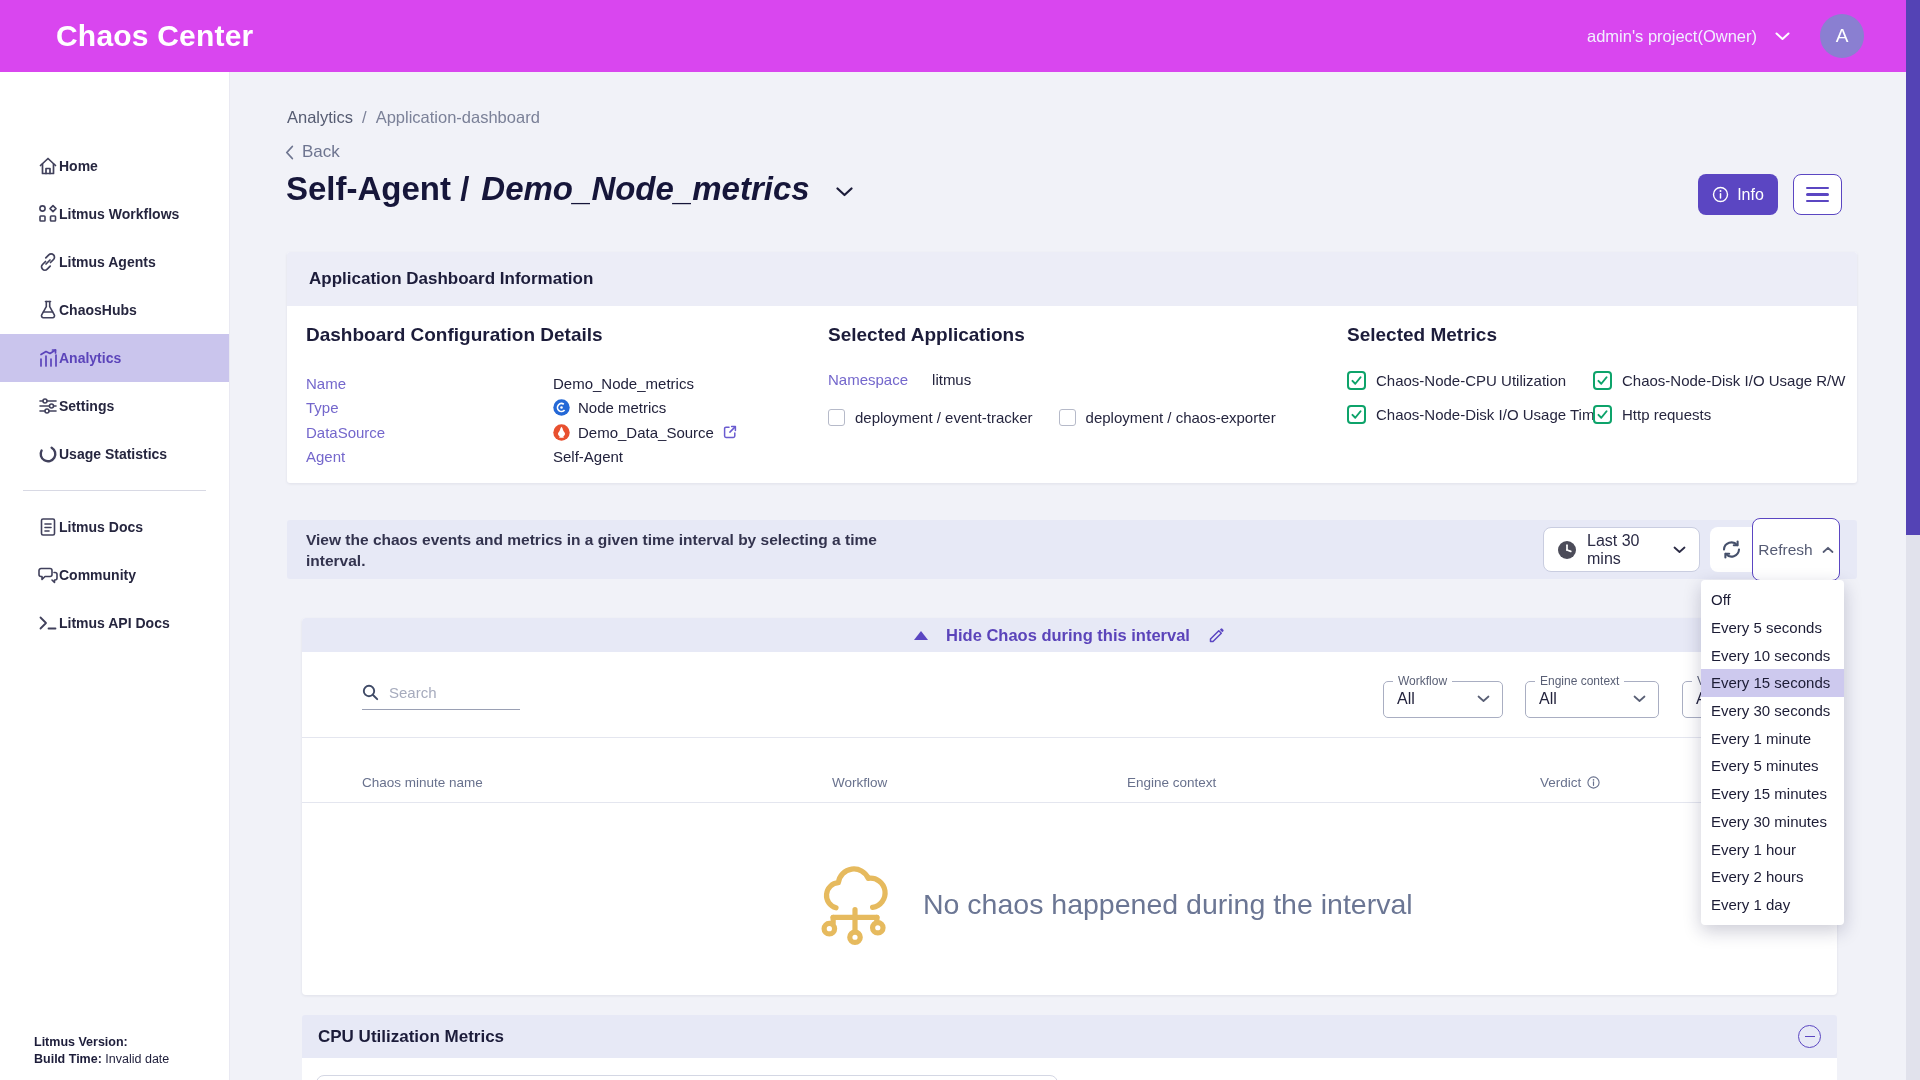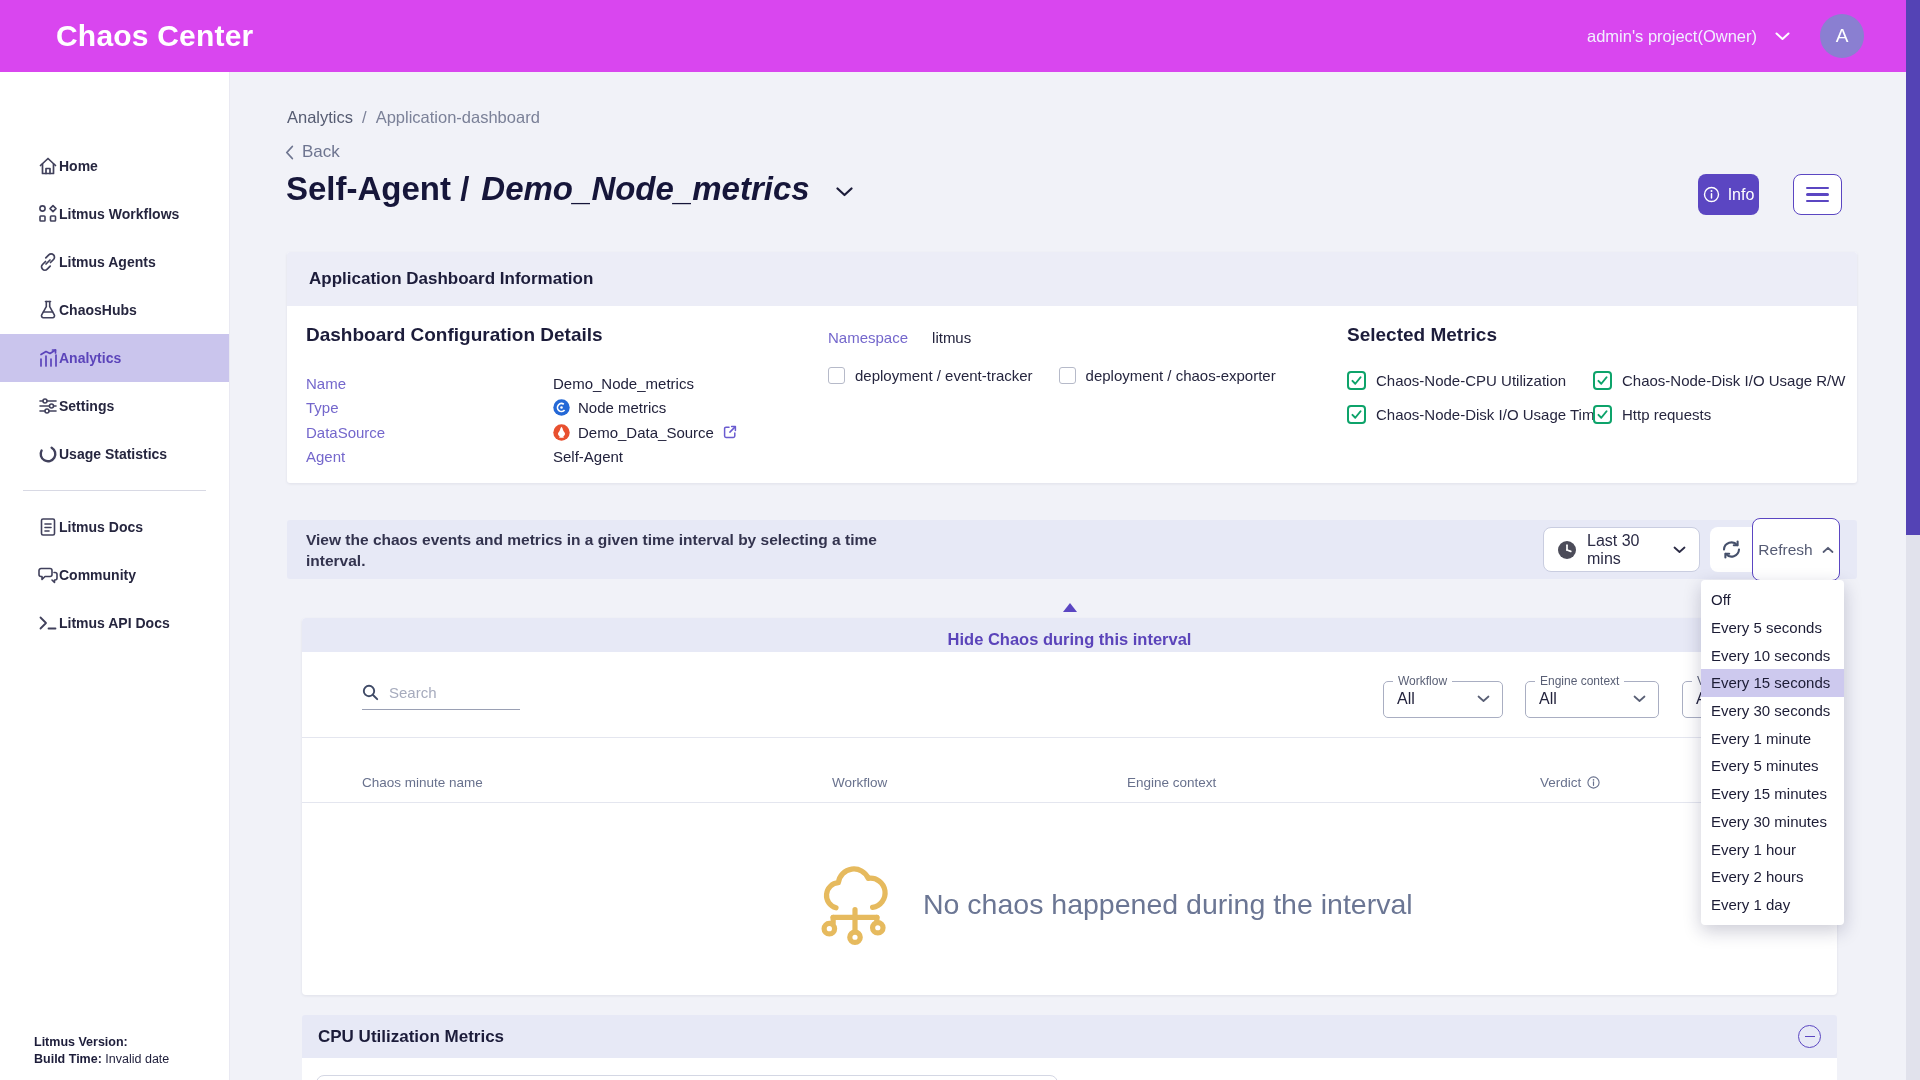--- a/index.html
+++ b/index.html
@@ -31,21 +31,21 @@
   .main { position:absolute; left:230px; top:72px; right:0; bottom:0; background:#f1f2f8; }
 
   .breadcrumb { position:absolute; left:57px; top:36px; font-size:16.5px; color:#565c72; display:flex; gap:9px; }
   .breadcrumb .crumb-2 { color:#7b8198; }
   .back-link { position:absolute; left:55px; top:70px; display:flex; align-items:center; gap:8px; color:#6e7590; font-size:17px; cursor:pointer; }
   .title-row { position:absolute; left:56px; top:98px; display:flex; align-items:center; gap:26px; }
   .page-title { font-size:33px; font-weight:700; color:#16163a; }
   .page-title .dash-name { font-style:italic; margin-left:12px; }
   .title-chevron { display:flex; cursor:pointer; padding-top:6px; }
 
-  .info-btn { position:absolute; left:1468px; top:102px; width:61px; height:41px; background:#5b46c2; border-radius:8px; display:flex; align-items:center; justify-content:center; gap:8px; color:#fff; font-size:16px; cursor:pointer; }
+  .info-btn { position:absolute; left:1468px; top:102px; width:80px; height:41px; background:#5b46c2; border-radius:8px; display:flex; align-items:center; justify-content:center; gap:8px; color:#fff; font-size:16px; cursor:pointer; }
   .menu-btn { position:absolute; left:1563px; top:102px; width:49px; height:41px; background:#fff; border:1.5px solid #5b46c2; border-radius:8px; display:flex; flex-direction:column; align-items:center; justify-content:center; gap:4px; cursor:pointer; }
   .menu-btn i { display:block; width:23px; height:2.6px; background:#5b46c2; border-radius:2px; }
 
   .card { background:#fff; border-radius:3px; box-shadow:0 1px 3px rgba(25,25,70,.08); }
 
   
   .adi-card { position:absolute; left:57px; top:180px; width:1570px; height:231px; }
   .adi-band { height:54px; background:#ecedf7; border-radius:3px 3px 0 0; display:flex; align-items:center; padding-left:22px; font-size:17px; font-weight:700; color:#1c1c3a; }
   .adi-body { position:relative; height:177px; }
   .adi-col { position:absolute; top:18px; }
@@ -74,21 +74,21 @@
   .refresh-icon { width:42px; display:flex; align-items:center; justify-content:center; cursor:pointer; }
   .refresh-btn { width:88px; height:63px; border:1.5px solid #5b46c2; border-radius:8px; background:#fff; display:flex; align-items:center; justify-content:center; gap:9px; font-size:15.5px; color:#555b74; cursor:pointer; }
 
   
   .refresh-menu { position:absolute; left:1471px; top:508px; width:143px; height:345px; background:#fff; border-radius:4px; box-shadow:0 6px 18px rgba(25,25,70,.22); z-index:45; padding:6px 0; }
   .menu-item { height:27.7px; display:flex; align-items:center; padding-left:10px; font-size:15px; color:#1c1c35; cursor:pointer; white-space:nowrap; }
   .menu-item.selected { background:#cdc9ee; }
 
   
   .chaos-card { position:absolute; left:72px; top:546px; width:1535px; height:377px; border-radius:4px; }
-  .chaos-bar { height:34px; background:#e7e9f6; border-radius:4px 4px 0 0; display:flex; align-items:center; justify-content:center; gap:18px; cursor:pointer;flex-direction:column; }
+  .chaos-bar { height:34px; background:#e7e9f6; border-radius:4px 4px 0 0; display:flex; align-items:center; justify-content:center; gap:18px; cursor:pointer; }
   .tri-up { width:0; height:0; border-left:7px solid transparent; border-right:7px solid transparent; border-bottom:9px solid #5b46c2; }
   .chaos-bar-label { color:#5b44ba; font-size:16.5px; font-weight:600; }
   .search-box { position:absolute; left:60px; top:66px; width:158px; display:flex; align-items:center; gap:10px; border-bottom:1px solid #9aa0b4; padding-bottom:8px; }
   .search-box input { border:none; outline:none; background:transparent; font-size:15px; color:#33334e; width:116px; font-family:inherit; }
   .search-box input::placeholder { color:#a6abbd; }
   .fs { position:absolute; height:44px; border:1px solid #a9aec2; border-radius:5px; background:transparent; }
   .fs legend { margin-left:9px; padding:0 5px; font-size:12px; color:#595f75; }
   .fs .fs-row { display:flex; align-items:center; justify-content:space-between; padding:2px 12px 0 13px; cursor:pointer; }
   .fs .fs-val { font-size:16px; color:#23233d; }
   .fs-workflow { left:1081px; top:56px; width:120px; }
@@ -326,20 +326,21 @@
                 </svg>
             </span>
           </div>
           <div class="cfg-row">
             <span class="cfg-label">Agent</span>
             <span class="cfg-value">Self-Agent</span>
           </div>
         </div>
 
         <div class="adi-col col-apps">
+          <div class="col-title">Selected Applications</div>
           <div class="ns-row">
             <span class="ns-label">Namespace</span>
             <span class="ns-value">litmus</span>
           </div>
           <div class="apps-checks">
             <label class="check-item">
               <span class="cb"></span>
               <span>deployment / event-tracker</span>
             </label>
             <label class="check-item">

